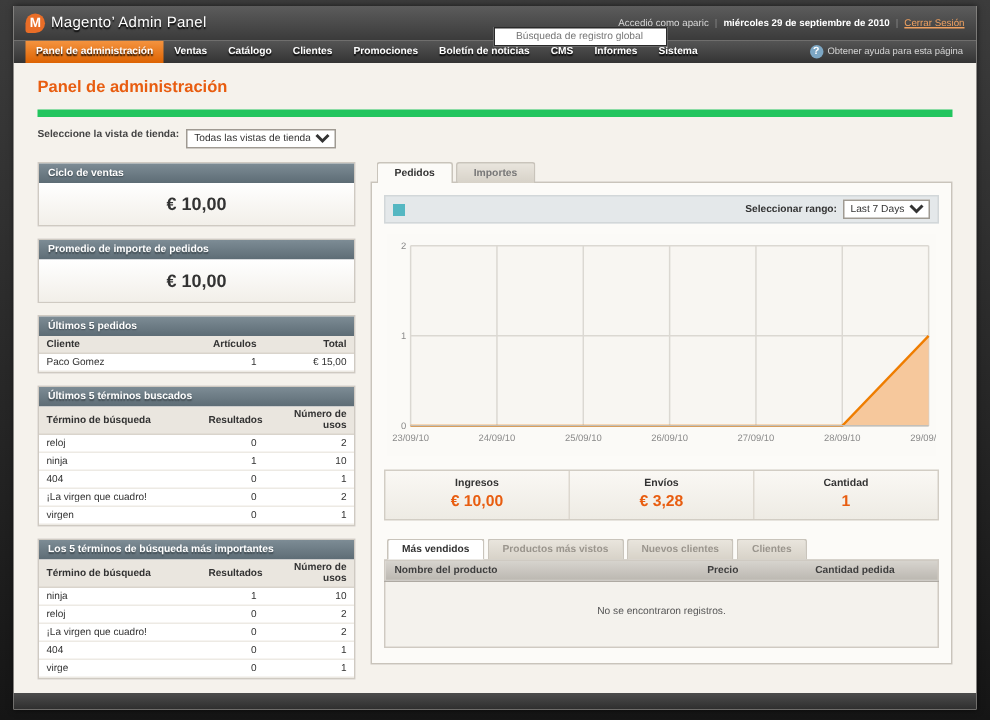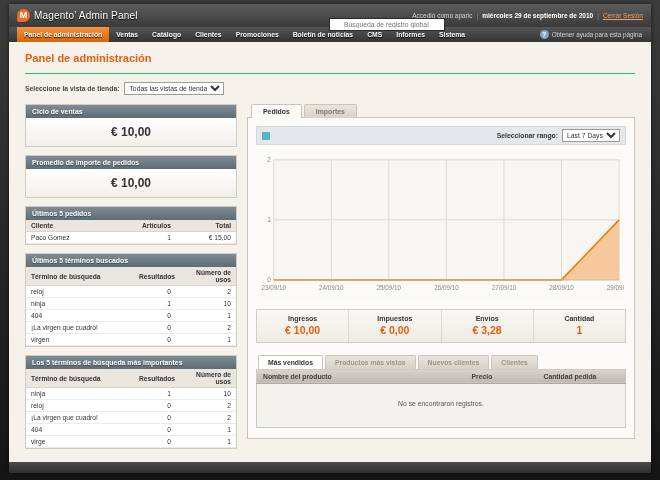--- a/index.html
+++ b/index.html
@@ -23,21 +23,21 @@
   
   .navbar{height:15px;background:linear-gradient(#555,#343434);display:flex;align-items:stretch;padding-left:8px;flex:0 0 auto}
   .nav-item{color:#fff;font-size:6.8px;font-weight:bold;padding:0 7px;display:flex;align-items:center;cursor:pointer;white-space:nowrap;text-shadow:0 1px 1px #000}
   .nav-item.active{background:linear-gradient(#f59440,#dd6302)}
   .nav-help{margin-left:auto;display:flex;align-items:center;gap:3px;color:#d5d5d5;font-size:6.3px;padding-right:9px;white-space:nowrap}
   .help-icon{width:9px;height:9px;border-radius:50%;background:#7da7c4;color:#fff;font-size:7px;font-weight:bold;line-height:9px;text-align:center}
 
   
   .content{flex:1;padding:6px 16px 4px;overflow:hidden}
   .page-title{color:#e85d10;font-size:11px;font-weight:bold;margin:4px 0 9px}
-  .store-switcher{border-top:1px solid #22c55e;padding:8px 0 9px;font-size:6.8px;color:#444;display:flex;align-items:center;gap:5px}
+  .store-switcher{border-top:5px solid #22c55e;padding:8px 0 9px;font-size:6.8px;color:#444;display:flex;gap:5px}
   .store-switcher label{font-weight:bold}
   select{font-size:6.8px;height:13px;border:1px solid #9f9a92;background:#fff;color:#333}
 
   .dash{display:flex;gap:10px;align-items:flex-start}
   .col-left{width:212px;flex:0 0 auto;display:flex;flex-direction:column;gap:8px}
   .col-right{flex:1;min-width:0}
 
   
   .card{border:1px solid #cfcac2;background:#fff}
   .card-head{background:linear-gradient(#7d8c95,#5d6c75);color:#fff;font-size:6.9px;font-weight:bold;padding:3px 6px;text-shadow:0 1px 1px #3c474d}
@@ -296,24 +296,20 @@
                   <line class="axis" x1="16" y1="130" x2="367" y2="130"></line>
                 </svg>
             </div>
 
             <div class="stats-row">
               <div class="stat">
                 <div class="stat-label">Ingresos</div>
                 <div class="stat-value">€ 10,00</div>
               </div>
               <div class="stat">
-                <div class="stat-label">Impuestos</div>
-                <div class="stat-value">€ 0,00</div>
-              </div>
-              <div class="stat">
                 <div class="stat-label">Envíos</div>
                 <div class="stat-value">€ 3,28</div>
               </div>
               <div class="stat">
                 <div class="stat-label">Cantidad</div>
                 <div class="stat-value">1</div>
               </div>
             </div>
 
             <div class="tabs2">

